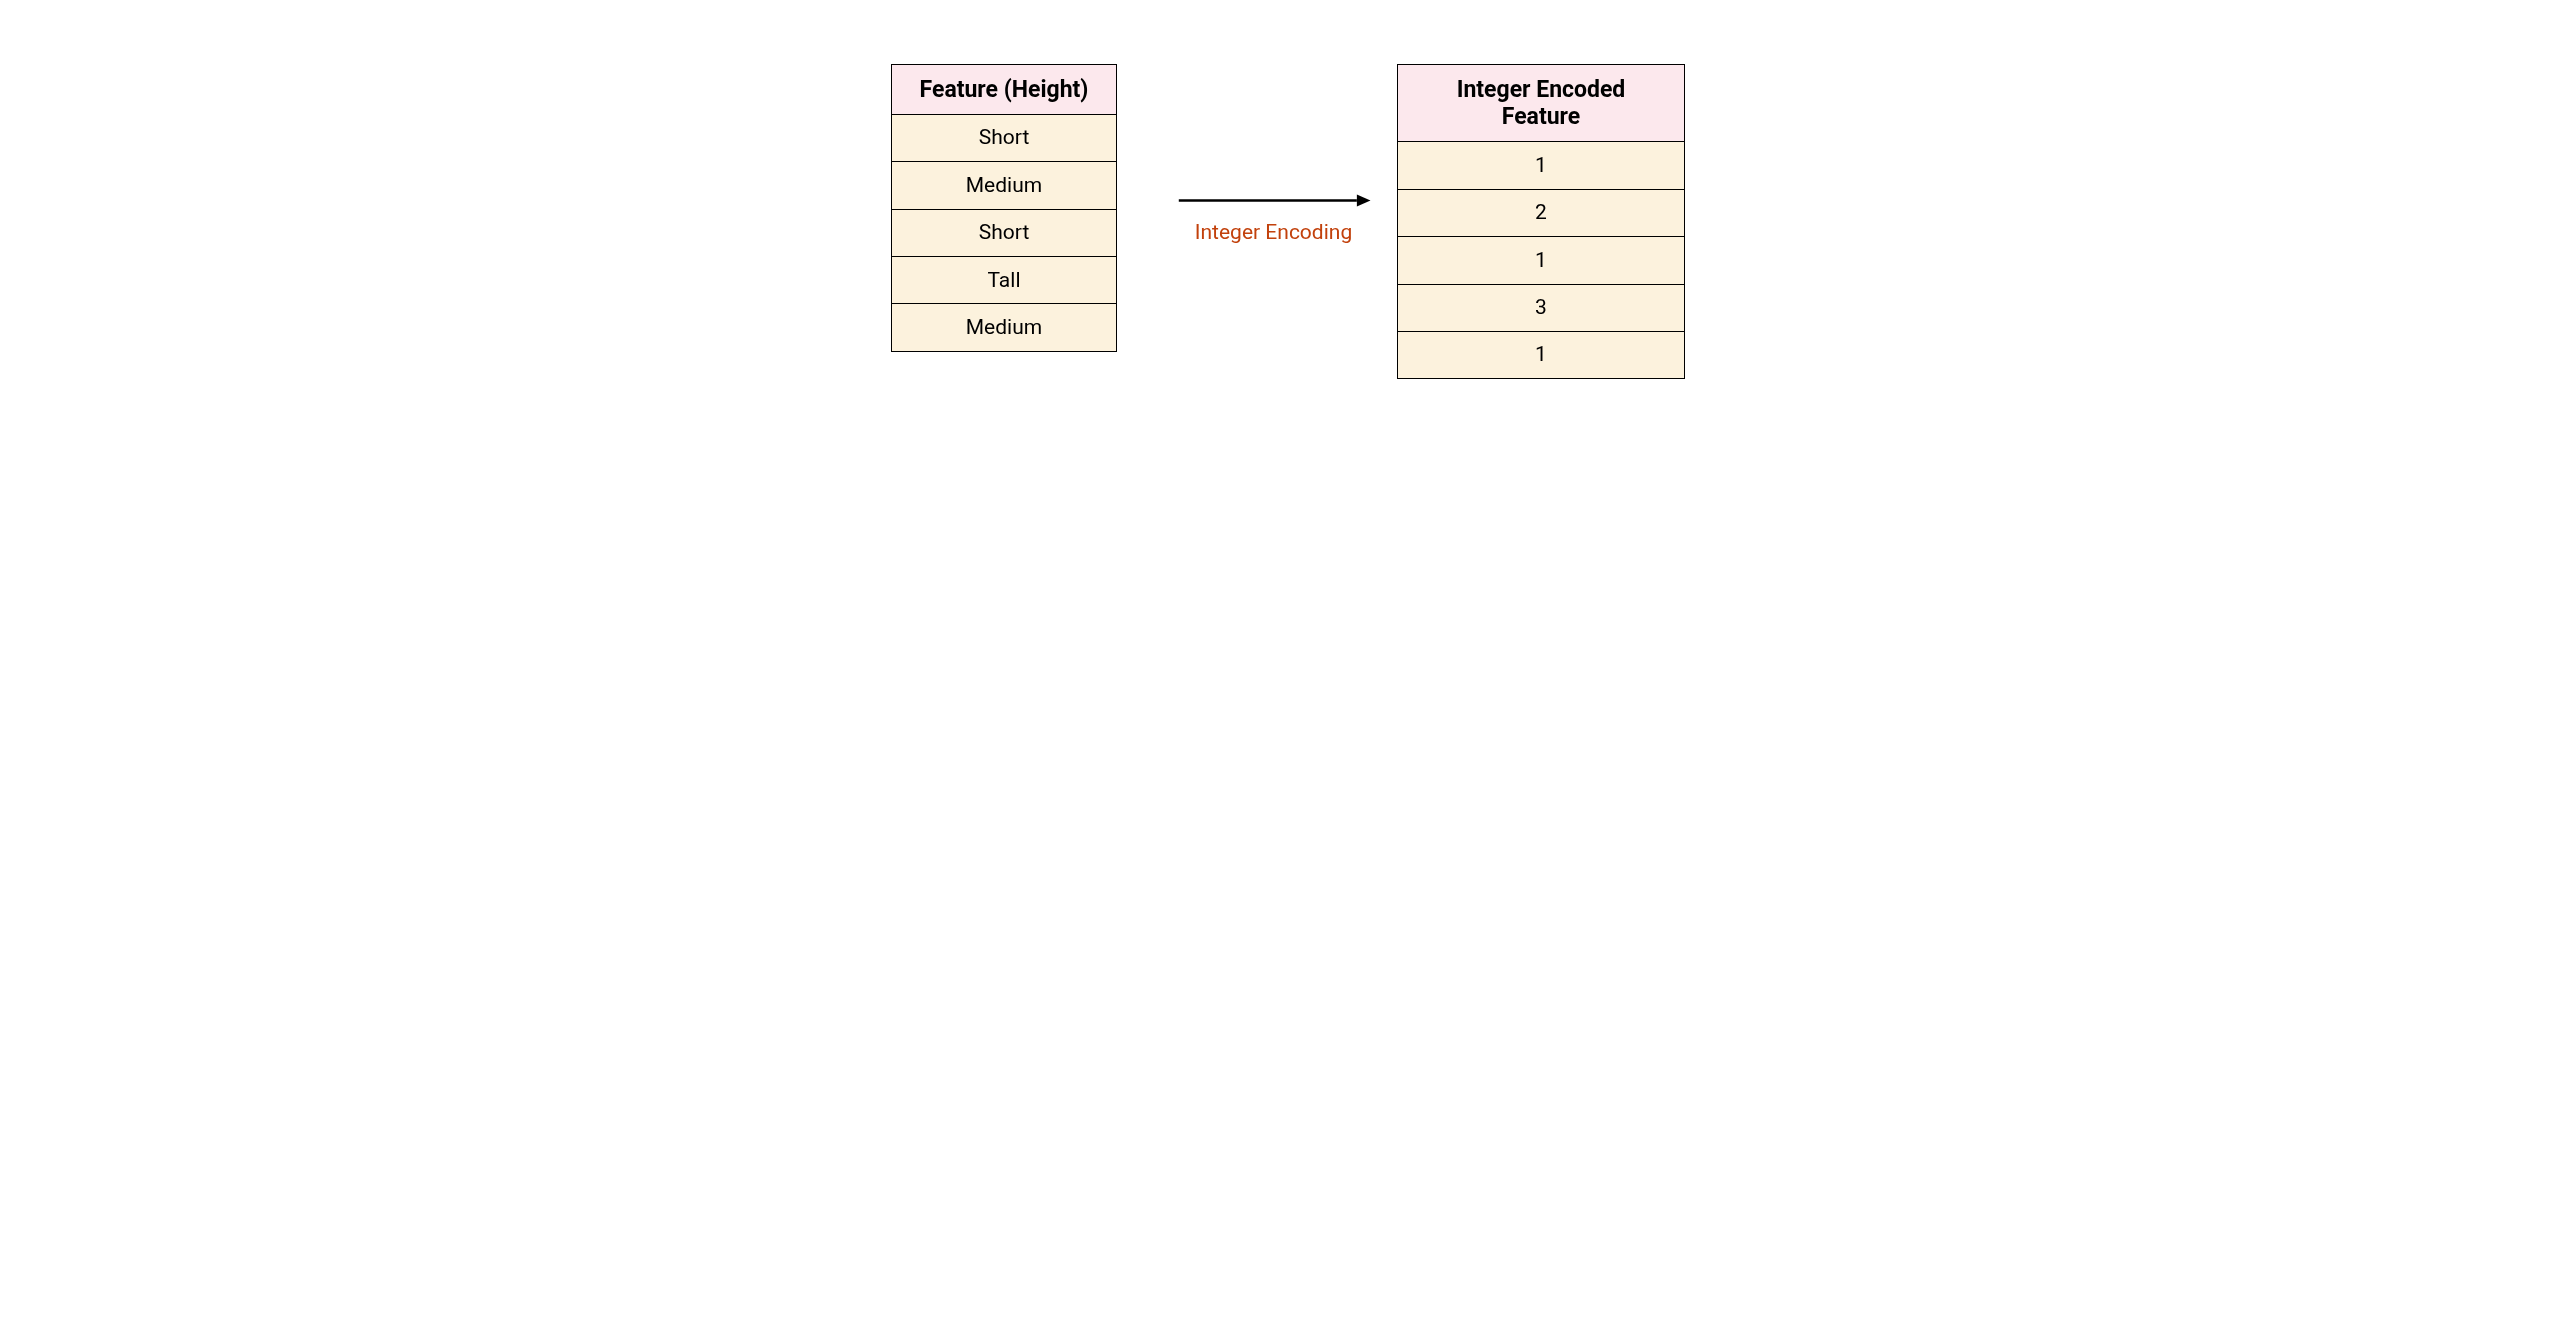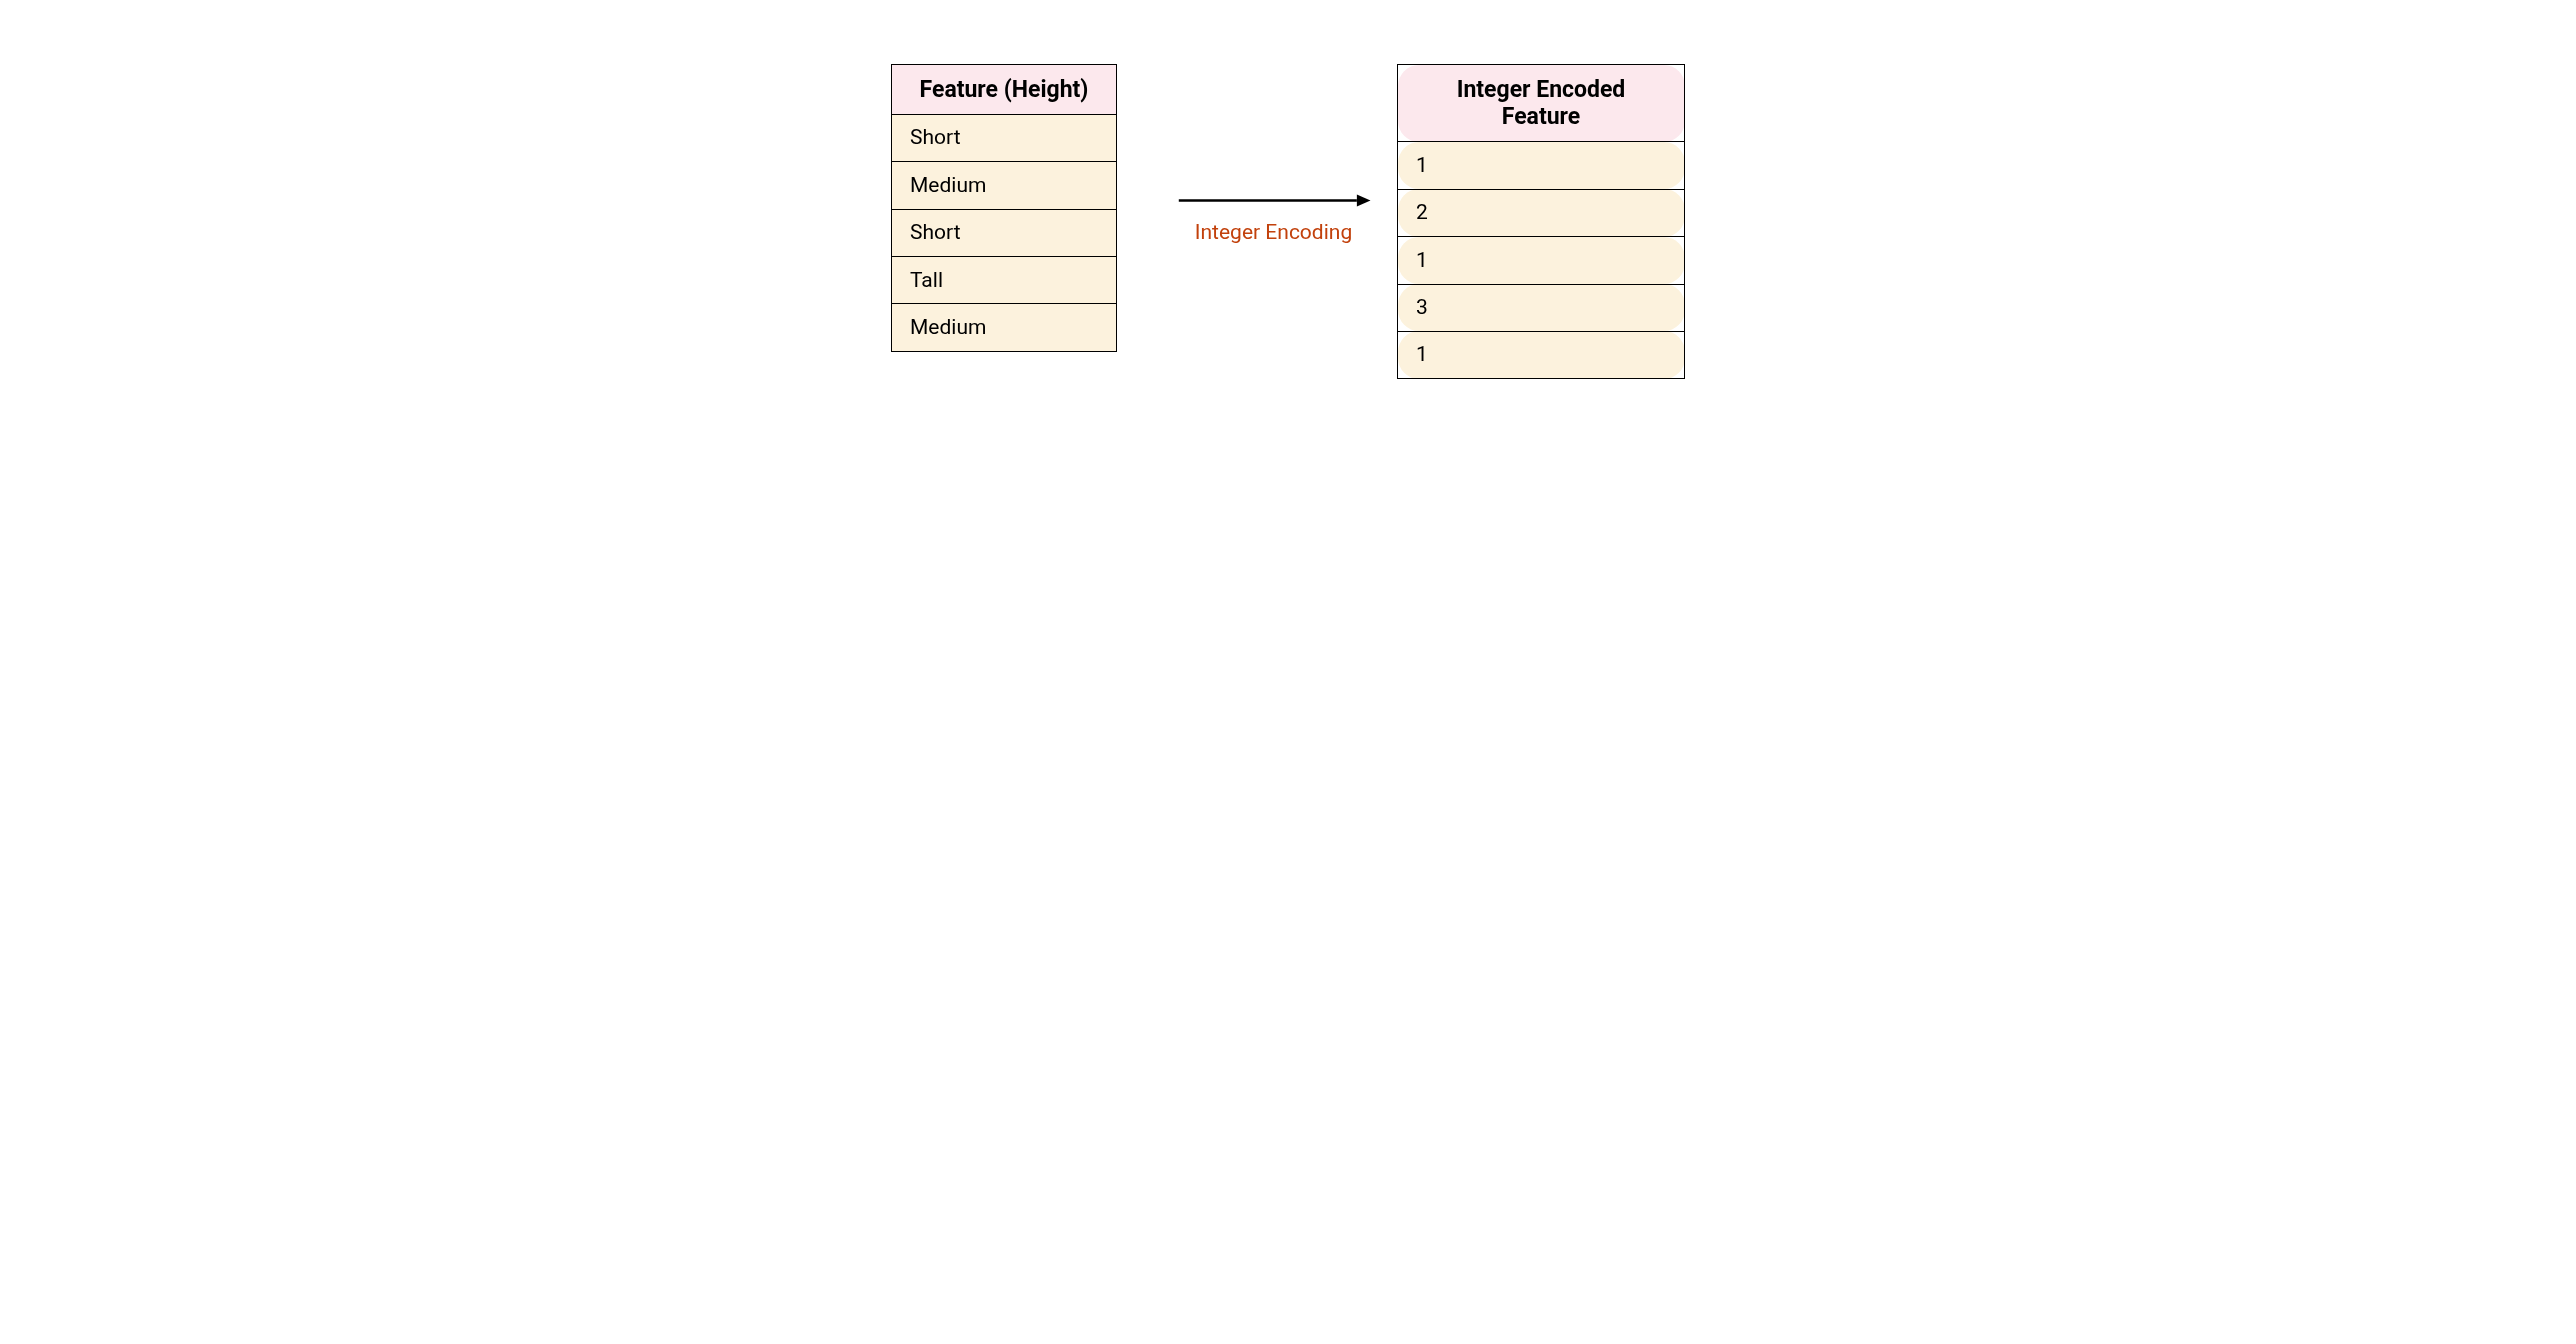--- a/index.html
+++ b/index.html
@@ -28,27 +28,28 @@
     background: #fce8ed;
     font-weight: 700;
     border: 1.5px solid #000000;
     text-align: center;
     padding: 10.6px 18px;
     font-size: 23px;
   }
   .tbl td {
     background: #fcf2dd;
     border: 1.5px solid #000000;
+    text-align: center;
     padding: 10.6px 18px;
     font-weight: 400;
   }
   .left-table { left: 171px; top: 64px; width: 226px; }
   .left-table th, .left-table td { width: 258px; }
   .right-table { left: 677px; top: 64px; width: 288px; }
-  .right-table th, .right-table td { width: 288px; border-radius: 21px; }
+  .right-table th, .right-table td { width: 288px; }
 
   .arrow-wrap {
     position: absolute;
     left: 455px;
     top: 189px;
     width: 197px;
     text-align: center;
   }
   .arrow-svg { display: block; margin: 0 auto; }
   .arrow-label {

